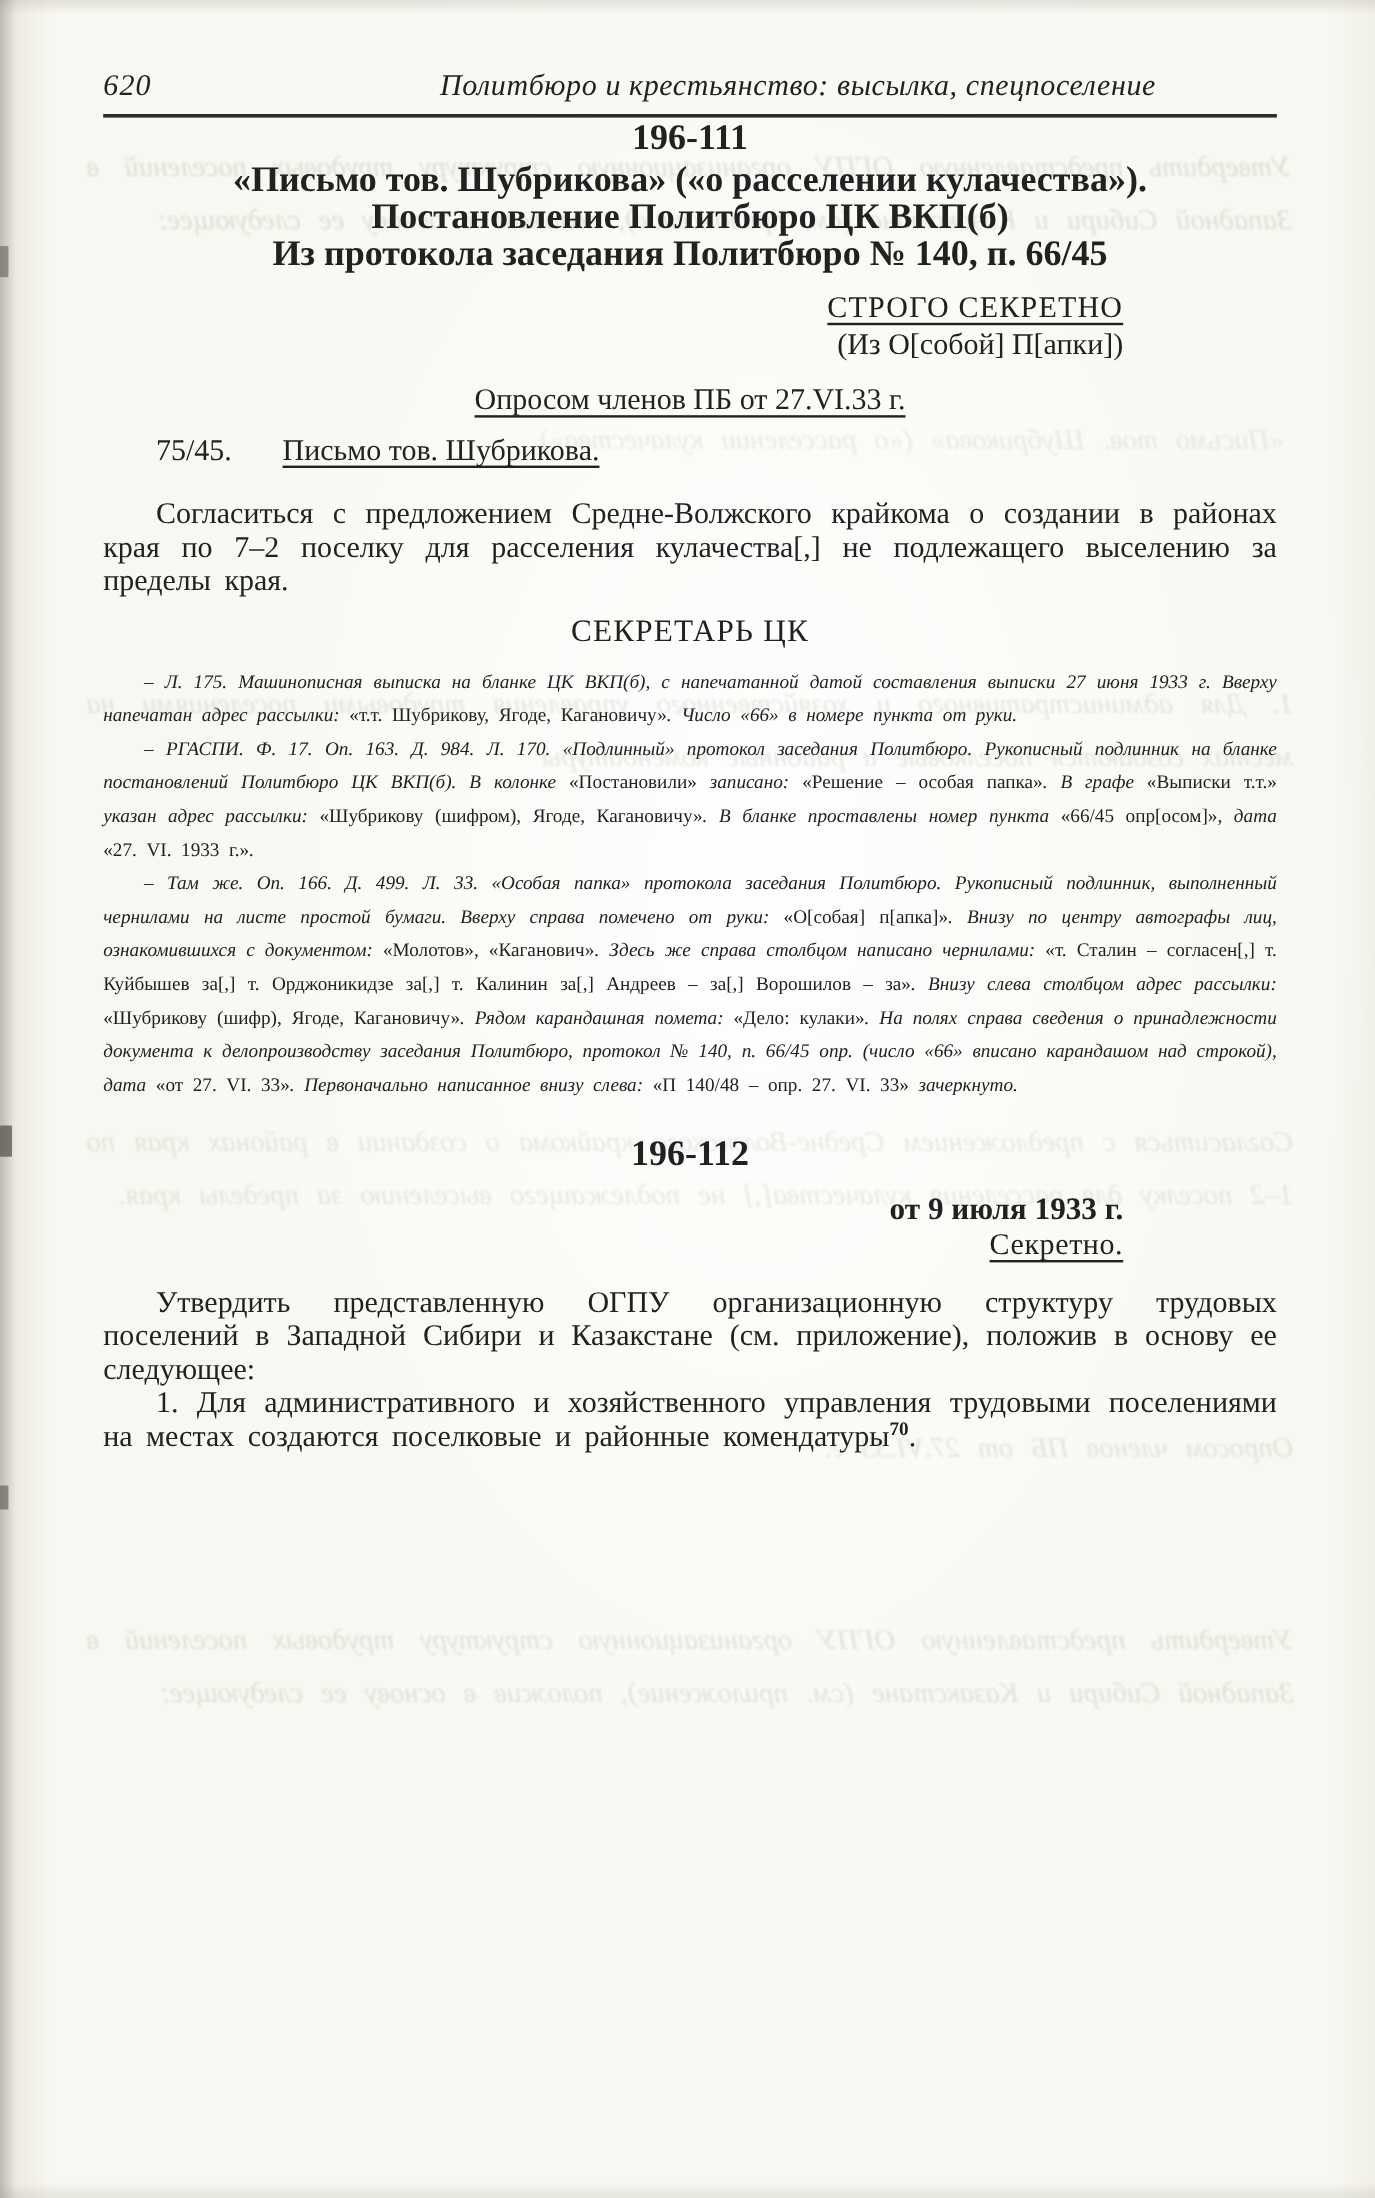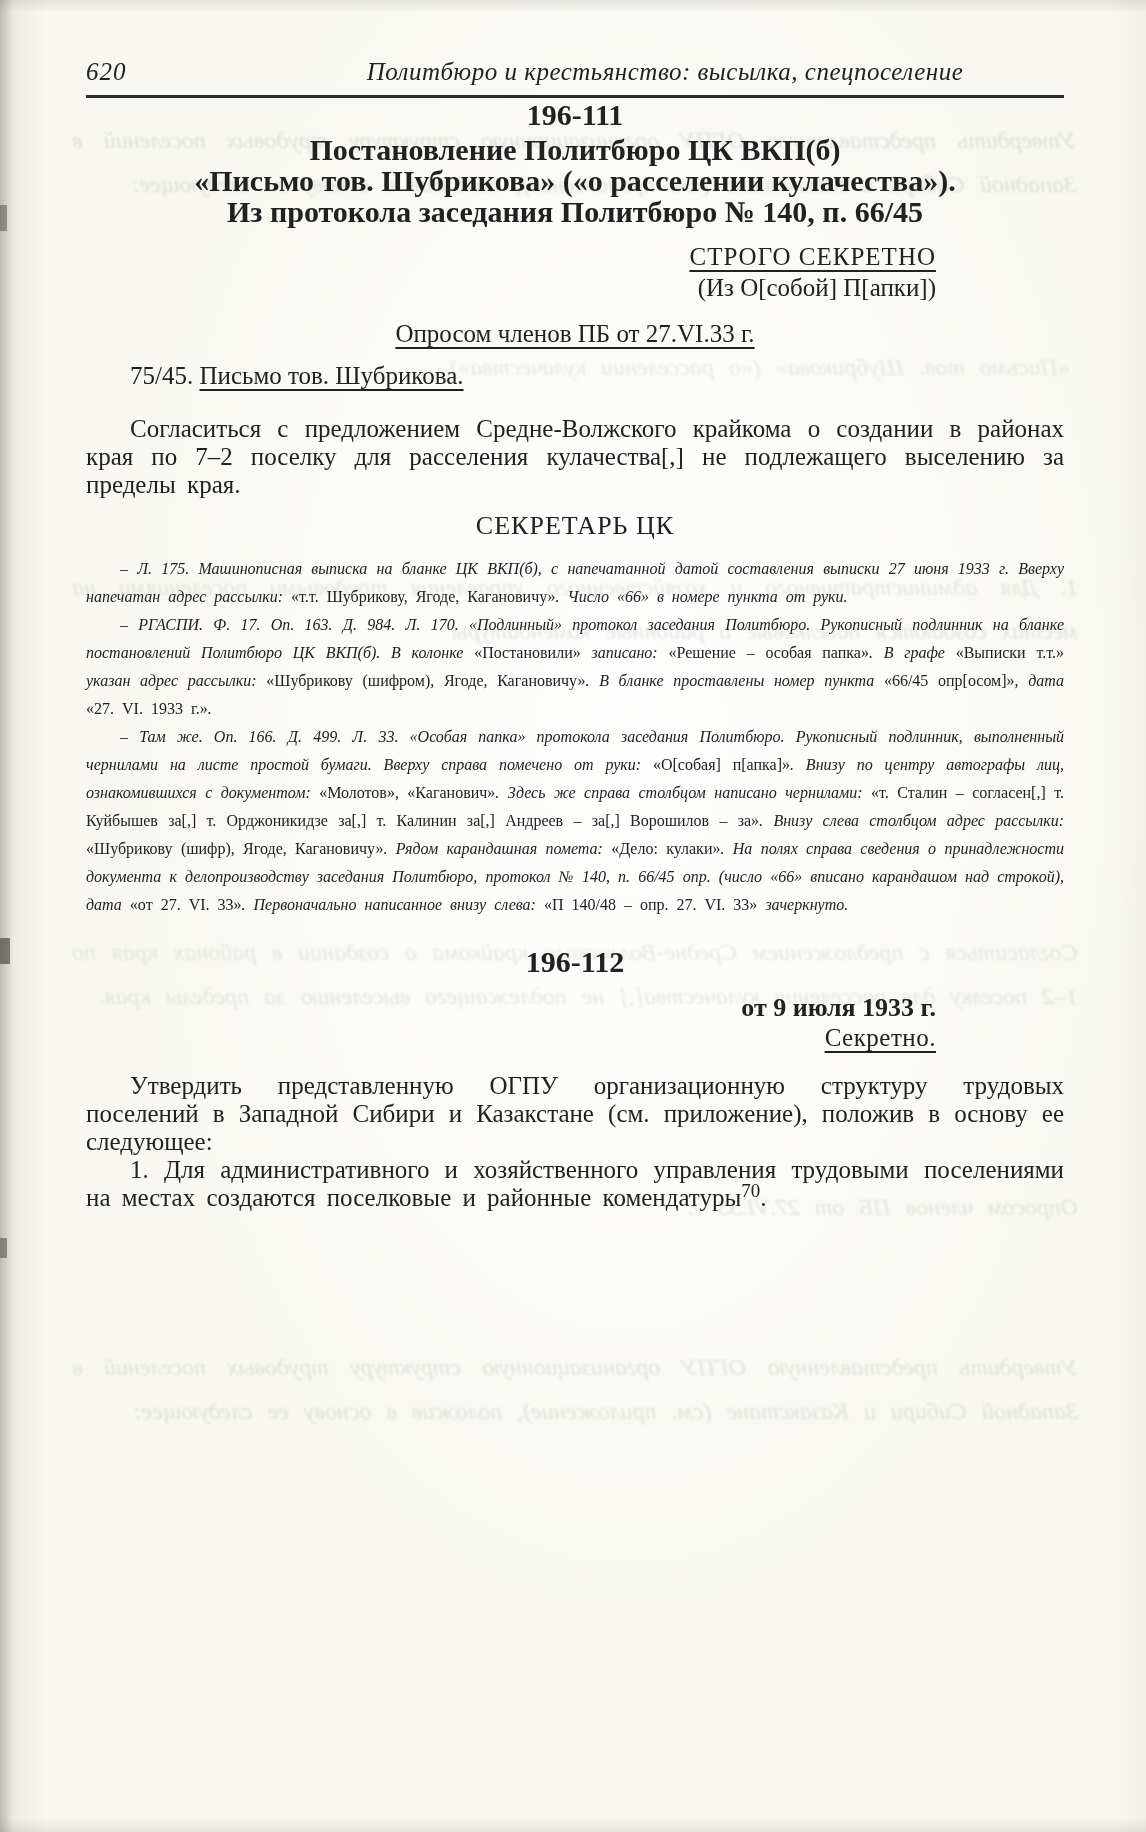--- a/index.html
+++ b/index.html
@@ -63,25 +63,25 @@
   .para{font-size:25px;line-height:28px;text-align:justify;margin:0;word-spacing:5px;}
   .para.indent{text-indent:44px;}
   .item-heading{margin-top:14px;text-indent:44px;font-size:25px;line-height:28px;}
 
   .signature{text-align:center;font-size:26px;margin:12px 0 14px;letter-spacing:1px;}
 
   .note{font-size:16px;line-height:28px;text-align:justify;font-style:italic;
     text-indent:34px;margin:0;word-spacing:4px;}
   .note.first{margin-top:10px;}
   .seg-r{font-style:normal;}
-  .seg-u{text-decoration:underline;text-underline-offset:5px;text-decoration-thickness:2px;}
+  .seg-u{text-decoration:underline;text-underline-offset:5px;text-decoration-thickness:2px;margin-left:36px;}
 
   .doc-id.second{margin-top:26px;}
   .para.lead{margin-top:20px;}
-  sup.fn{font-weight:normal;font-size:19px;line-height:0;vertical-align:super;}
+  sup.fn{font-weight:bold;font-size:16px;line-height:0;vertical-align:super;}
 </style>
 </head>
 <body>
 
 <div class="page">
 
   <div class="ghost g1">Утвердить представленную ОГПУ организационную структуру трудовых поселений в Западной Сибири и Казакстане (см. приложение), положив в основу ее следующее:</div>
   <div class="ghost g2">«Письмо тов. Шубрикова» («о расселении кулачества»).</div>
   <div class="ghost g3">1. Для административного и хозяйственного управления трудовыми поселениями на местах создаются поселковые и районные комендатуры</div>
   <div class="ghost g4">Согласиться с предложением Средне-Волжского крайкома о создании в районах края по 1–2 поселку для расселения кулачества[,] не подлежащего выселению за пределы края.</div>
@@ -90,22 +90,22 @@
 
   <div class="content">
 
     <div class="running-header">
       <span class="page-num">620</span>
       <span class="running-title">Политбюро и крестьянство: высылка, спецпоселение</span>
     </div>
 
     <div class="doc-id">196-111</div>
     <div class="doc-title">
+      <div>«Письмо тов. Шубрикова» («о расселении кулачества»).</div>
       <div>Постановление Политбюро ЦК ВКП(б)</div>
-      <div>«Письмо тов. Шубрикова» («о расселении кулачества»).</div>
       <div>Из протокола заседания Политбюро № 140, п. 66/45</div>
     </div>
 
     <div class="right-block">
       <div class="classification">СТРОГО СЕКРЕТНО</div>
       <div class="class-note">(Из О[собой] П[апки])</div>
     </div>
 
     <div class="poll-line">Опросом членов ПБ от 27.VI.33 г.</div>
 

